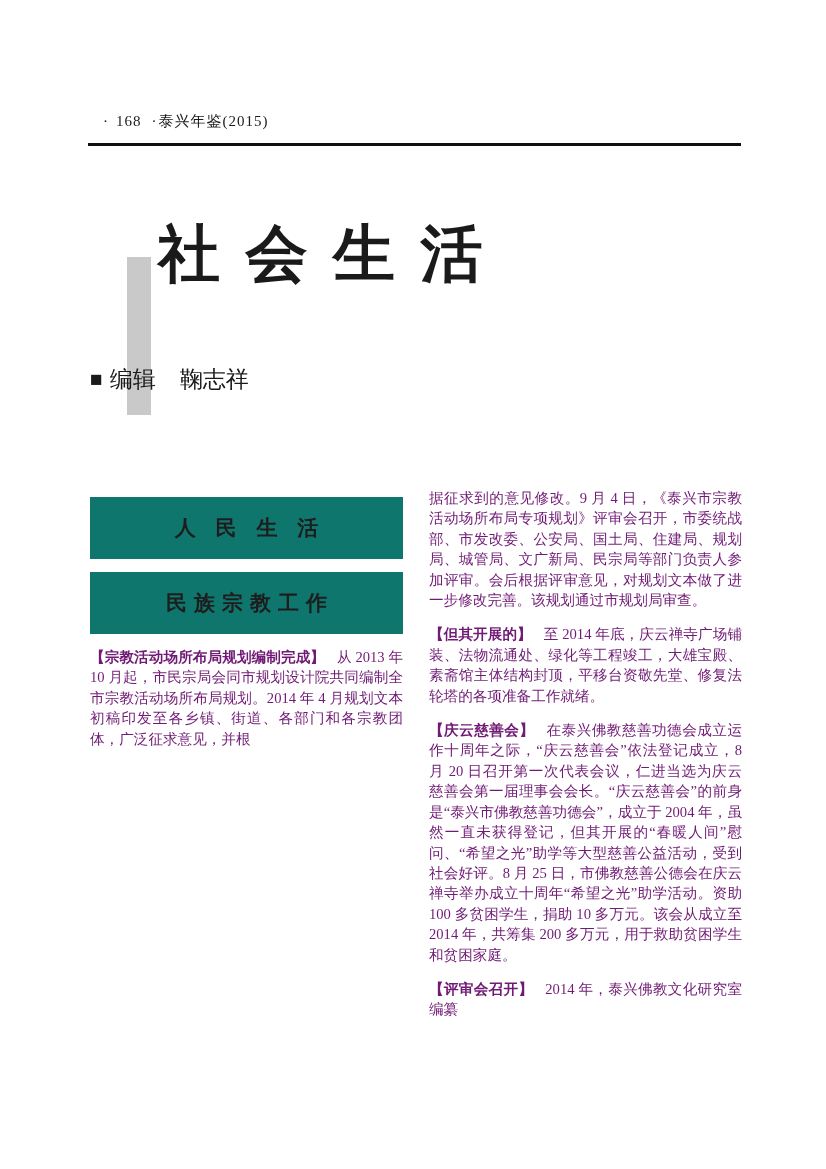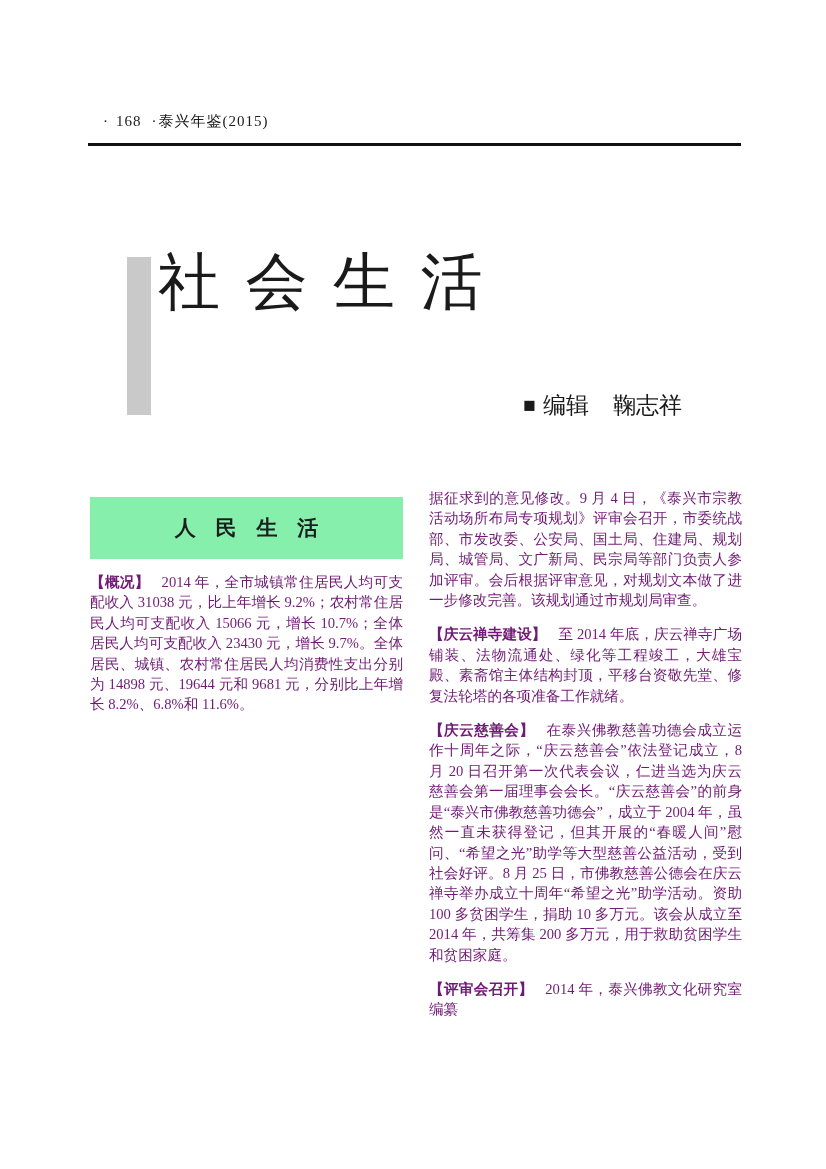--- a/index.html
+++ b/index.html
@@ -41,33 +41,32 @@
     position: absolute;
     left: 127px;
     top: 257px;
     width: 24px;
     height: 158px;
     background: #c9c9c9;
   }
   .chapter-title {
     position: absolute;
     left: 158px;
-    top: 240px;
+    top: 212px;
     font-size: 62px;
-    font-weight: normal;
+    font-weight: bold;
     letter-spacing: 5px;
     font-family: "Liberation Serif", "DejaVu Serif", serif;
     white-space: nowrap;
   }
   .editor-line {
     position: absolute;
     left: 90px;
-    top: 390px;
+    top: 364px;
     width: 592px;
-    text-align: right;
     font-size: 23px;
     white-space: nowrap;
   }
   .editor-line .marker {
     font-size: 21px;
     margin-right: 7px;
     position: relative;
     top: -1px;
   }
   .editor-line .name { margin-left: 24px; }
@@ -77,21 +76,21 @@
     position: absolute;
     left: 90px;
     top: 488px;
     width: 652px;
     display: flex;
     gap: 26px;
   }
   .col { width: 313px; }
 
   .section-box {
-    background: #86efac;
+    background: #0f766e;
     height: 62px;
     margin: 9px 0 13px 0;
     display: flex;
     align-items: center;
     justify-content: center;
     font-family: "Liberation Sans", "DejaVu Sans", sans-serif;
     font-size: 21px;
     font-weight: bold;
     letter-spacing: 7px;
     text-indent: 7px; 
@@ -126,30 +125,31 @@
   <h1 class="chapter-title">社 会 生 活</h1>
   <div class="editor-line">
     <span class="marker">■</span><span>编辑</span><span class="name">鞠志祥</span>
   </div>
 
   <div class="columns">
 
     <div class="col">
       <div class="section-box">人 民 生 活</div>
 
-      <p><span class="p-head">【概况】</span><span>2014 年，全市城镇常住居民人均可支配收入 31038 元，比上年增长 9.2%；农村常住居民人均可支配收入 15066 元，增长 10.7%；全体居民人均可支配收入 23430 元，增长 9.7%。全体居民、城镇、农村常住居民人均消费性支出分别为 14898 元、19644 元和 9681 元，分别比上年增长 8.2%、6.8%和 11.6%。</span></p>
+
+      <div class="section-box">民族宗教工作</div>
 
 
-
+      <p><span class="p-head">【宗教活动场所布局规划编制完成】</span><span>从 2013 年 10 月起，市民宗局会同市规划设计院共同编制全市宗教活动场所布局规划。2014 年 4 月规划文本初稿印发至各乡镇、街道、各部门和各宗教团体，广泛征求意见，并根</span></p>
     </div>
 
     <div class="col">
       <p><span>据征求到的意见修改。9 月 4 日，《泰兴市宗教活动场所布局专项规划》评审会召开，市委统战部、市发改委、公安局、国土局、住建局、规划局、城管局、文广新局、民宗局等部门负责人参加评审。会后根据评审意见，对规划文本做了进一步修改完善。该规划通过市规划局审查。</span></p>
 
-      <p><span class="p-head">【庆云禅寺建设】</span><span>至 2014 年底，庆云禅寺广场铺装、法物流通处、绿化等工程竣工，大雄宝殿、素斋馆主体结构封顶，平移台资敬先堂、修复法轮塔的各项准备工作就绪。</span></p>
+      <p><span class="p-head">【但其开展的】</span><span>至 2014 年底，庆云禅寺广场铺装、法物流通处、绿化等工程竣工，大雄宝殿、素斋馆主体结构封顶，平移台资敬先堂、修复法轮塔的各项准备工作就绪。</span></p>
 
 
       <p><span class="p-head">【庆云慈善会】</span><span>在泰兴佛教慈善功德会成立运作十周年之际，“庆云慈善会”依法登记成立，8 月 20 日召开第一次代表会议，仁进当选为庆云慈善会第一届理事会会长。“庆云慈善会”的前身是“泰兴市佛教慈善功德会”，成立于 2004 年，虽然一直未获得登记，但其开展的“春暖人间”慰问、“希望之光”助学等大型慈善公益活动，受到社会好评。8 月 25 日，市佛教慈善公德会在庆云禅寺举办成立十周年“希望之光”助学活动。资助 100 多贫困学生，捐助 10 多万元。该会从成立至 2014 年，共筹集 200 多万元，用于救助贫困学生和贫困家庭。</span></p>
 
       <p><span class="p-head">【评审会召开】</span><span>2014 年，泰兴佛教文化研究室编纂</span></p>
     </div>
 
   </div>
 </div>
 

